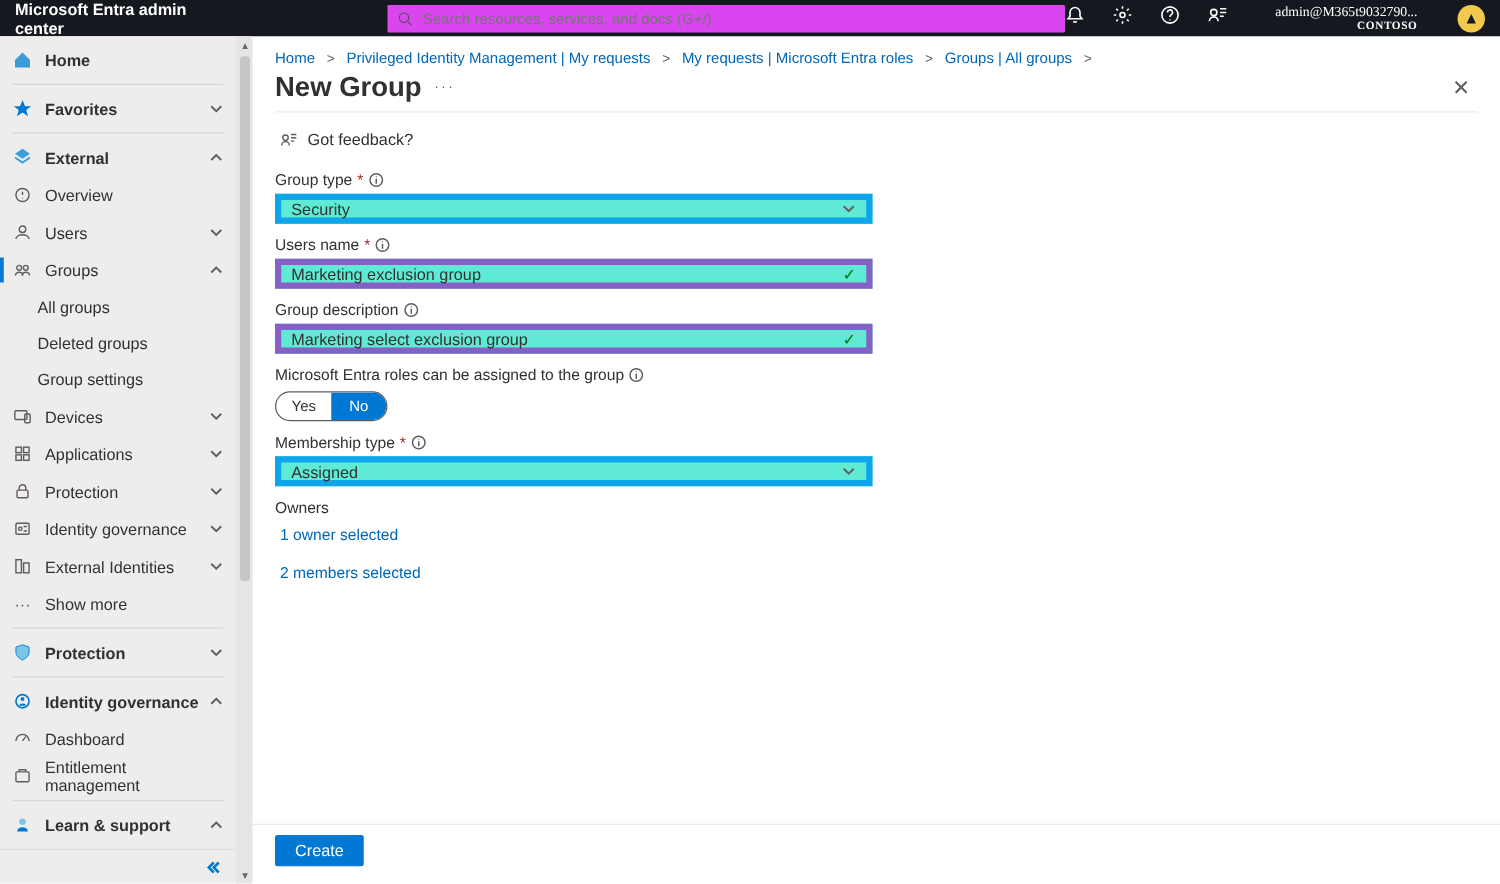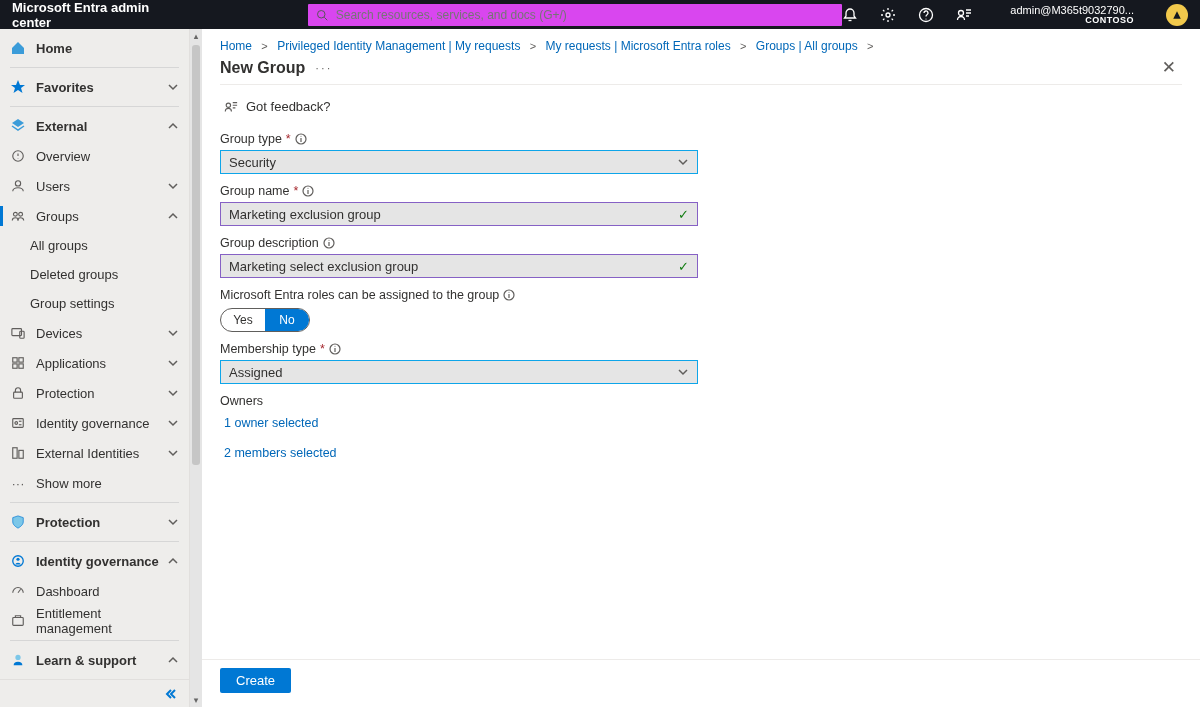--- a/index.html
+++ b/index.html
@@ -5,21 +5,21 @@
   * { box-sizing: border-box; }
   html, body { margin:0; padding:0; height:100%; font-family:"Segoe UI",Arial,sans-serif; font-size:13px; color:#323130; }
   body { width:1200px; height:707px; overflow:hidden; display:flex; flex-direction:column; background:#fff; }
 
   
   .topbar { height:29px; background:#15181f; color:#fff; display:flex; align-items:center; padding:0 12px; }
   .topbar .title { font-weight:600; font-size:13px; }
   .searchwrap { margin-left:128px; width:572px; height:22px; background:#d946ef; color:#555; display:flex; align-items:center; padding:0 8px; border-radius:1px; }
   .searchwrap svg { width:12px; height:12px; fill:#555; margin-right:6px; }
   .searchwrap input { flex:1; border:none; background:transparent; font-size:12px; color:#333; outline:none; }
-  .topicons { margin-left:auto; display:flex; align-items:center; gap:22px; }
+  .topicons { margin-left:auto; display:flex; gap:22px;font-family:Liberation Serif, serif; }
   .topicons .ico { width:16px; height:16px; stroke:#fff; fill:none; stroke-width:1.3; }
   .acct { margin-left:16px; text-align:right; line-height:1.1; }
   .acct .u { font-size:11px; }
   .acct .t { font-size:9px; font-weight:600; letter-spacing:.5px; }
   .avatar { width:22px; height:22px; border-radius:50%; background:#f2c94c; margin-left:10px; display:flex; align-items:center; justify-content:center; }
   .avatar svg { width:12px; height:12px; fill:#15181f; }
 
   
   .shell { flex:1; display:flex; min-height:0; position:relative; }
   .sidebar { width:190px; background:#eeedeb; border-right:1px solid #e1dfdd; display:flex; flex-direction:column; }
@@ -41,34 +41,34 @@
   .vscroll .arrow { height:14px; font-size:9px; color:#666; display:flex; align-items:center; }
   .vscroll .track { flex:1; width:100%; }
   .vscroll .thumb { width:8px; margin:0 auto; height:420px; background:#c6c6c6; border-radius:3px; margin-top:2px; }
 
   
   .main { flex:1; display:flex; flex-direction:column; min-width:0; }
   .crumbs { padding:10px 18px 4px; font-size:12px; }
   .crumbs a { color:#0067b8; text-decoration:none; }
   .crumbs .sep { color:#605e5c; margin:0 6px; font-size:11px; }
   .heading { display:flex; align-items:center; padding:0 18px 6px; }
-  .heading h1 { margin:0; font-size:16px; font-weight:600; }
+  .heading h1 { margin:0; font-size:22px; font-weight:600; }
   .heading .more { margin-left:10px; color:#605e5c; letter-spacing:2px; cursor:pointer; font-size:11px; }
   .heading .close { margin-left:auto; cursor:pointer; font-size:17px; color:#605e5c; padding-right:6px; }
   .divider { height:1px; background:#edebe9; margin:0 18px; }
 
   .content { flex:1; overflow:auto; padding:10px 18px 18px; }
   .feedback { display:inline-flex; align-items:center; gap:8px; padding:4px 4px 12px; cursor:pointer; color:#323130; }
   .feedback svg { width:14px; height:14px; stroke:#605e5c; fill:none; stroke-width:1.3; }
 
   .fld { margin-top:6px; margin-bottom:10px; max-width:478px; }
   .fld .lab { font-size:12.5px; margin-bottom:4px; display:flex; align-items:center; gap:4px; }
   .req { color:#a4262c; }
   .info { width:12px; height:12px; stroke:#605e5c; fill:none; stroke-width:1.2; }
-  .select, .textin { width:100%; height:24px; border:1px solid #0ea5e9; background:#e5e5e5; display:flex; align-items:center; padding:0 8px; font-size:13px; position:relative; }
+  .select, .textin { width:100%; height:24px; border:5px solid #0ea5e9; background:#5eead4; display:flex; align-items:center; padding:0 8px; font-size:13px; position:relative; }
   .select { max-width:478px; }
   .textin.sm { max-width:478px; height:24px; }
   .select.full { max-width:478px; }
   .textin.valid, .select.valid { border-color:#8661c5; }
   .textin.valid { }
   .check-ok { position:absolute; right:8px; color:#107c10; font-size:13px; }
   .select .sel-arrow { margin-left:auto; }
   svg.sel-arrow { width:12px; height:12px; stroke:#605e5c; fill:none; stroke-width:1.5; }
 
   .toggle { display:inline-flex; border:1px solid #605e5c; border-radius:12px; height:24px; overflow:hidden; margin-top:2px; }
@@ -394,21 +394,21 @@
           <span>Security</span>
           <svg class="sel-arrow" viewBox="0 0 12 12">
               <polyline points="2,4 6,8 10,4"></polyline>
             </svg>
         </div>
       </div>
 
       
       <div class="fld">
         <div class="lab">
-          <span>Group name</span>
+          <span>Users name</span>
           <span class="req">*</span>
           <svg class="info" viewBox="0 0 12 12">
               <circle cx="6" cy="6" r="5"></circle>
               <line x1="6" y1="5" x2="6" y2="9"></line>
               <circle cx="6" cy="3.2" r="0.5" fill="#605e5c" stroke="none"></circle>
             </svg>
         </div>
         <div class="textin sm valid" style="position:relative;">
           <span>Marketing exclusion group</span>
           <span class="check-ok">✓</span>

